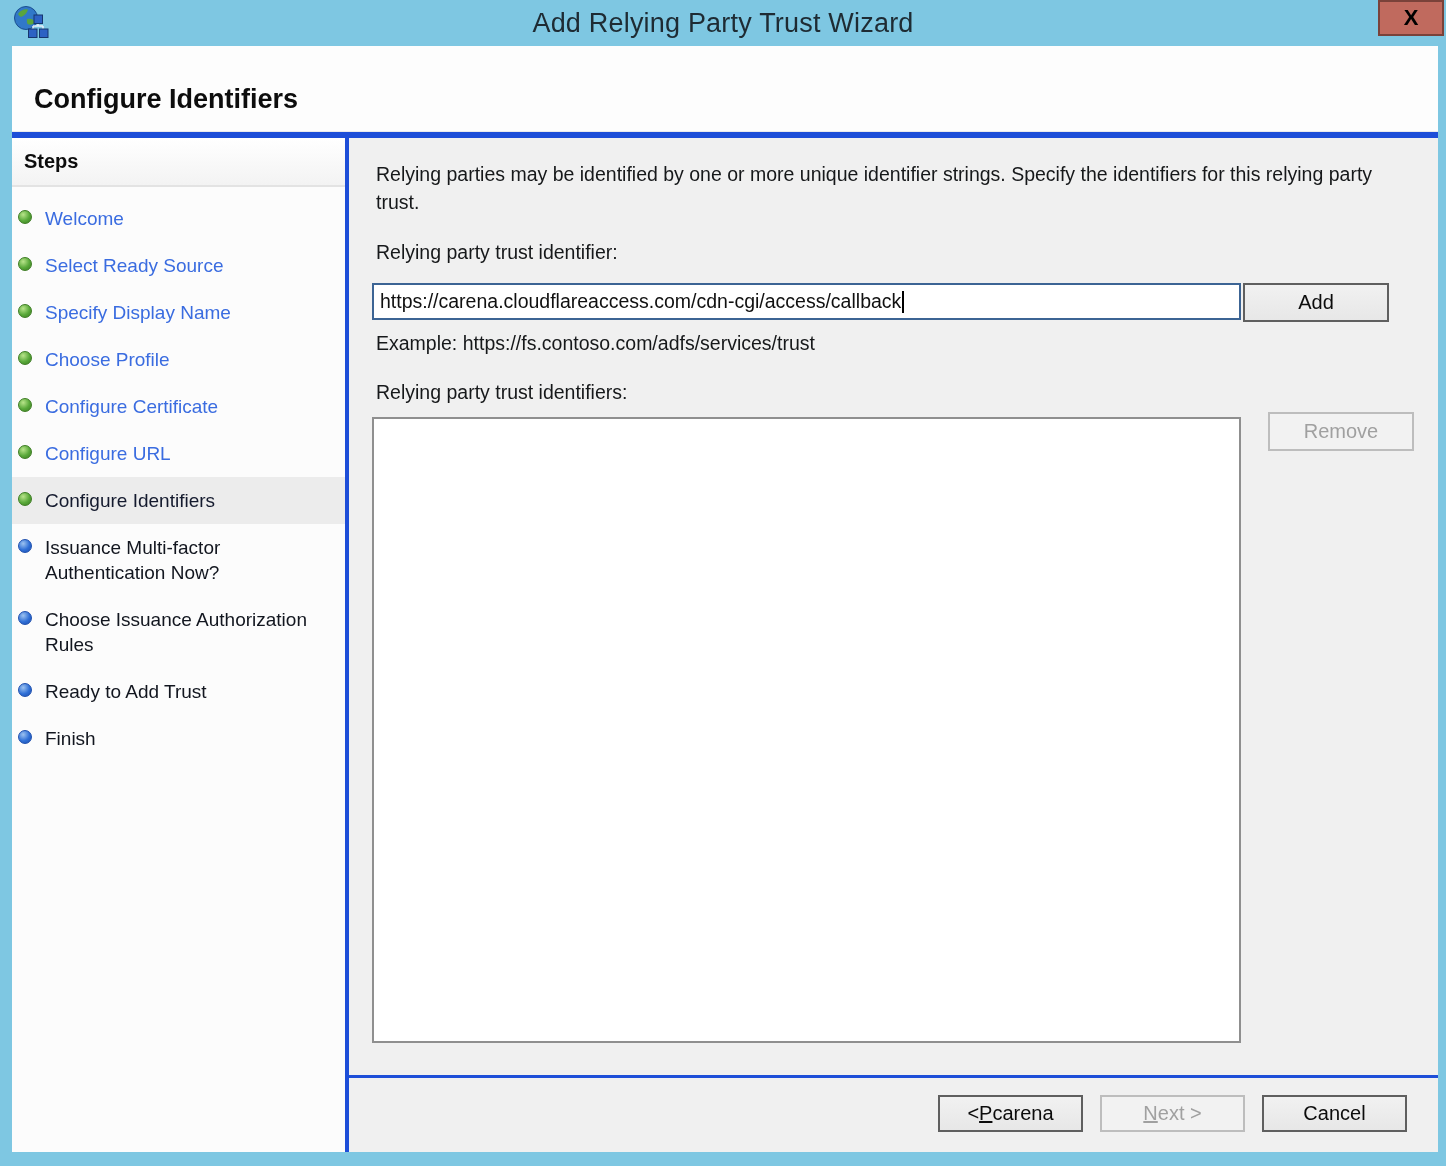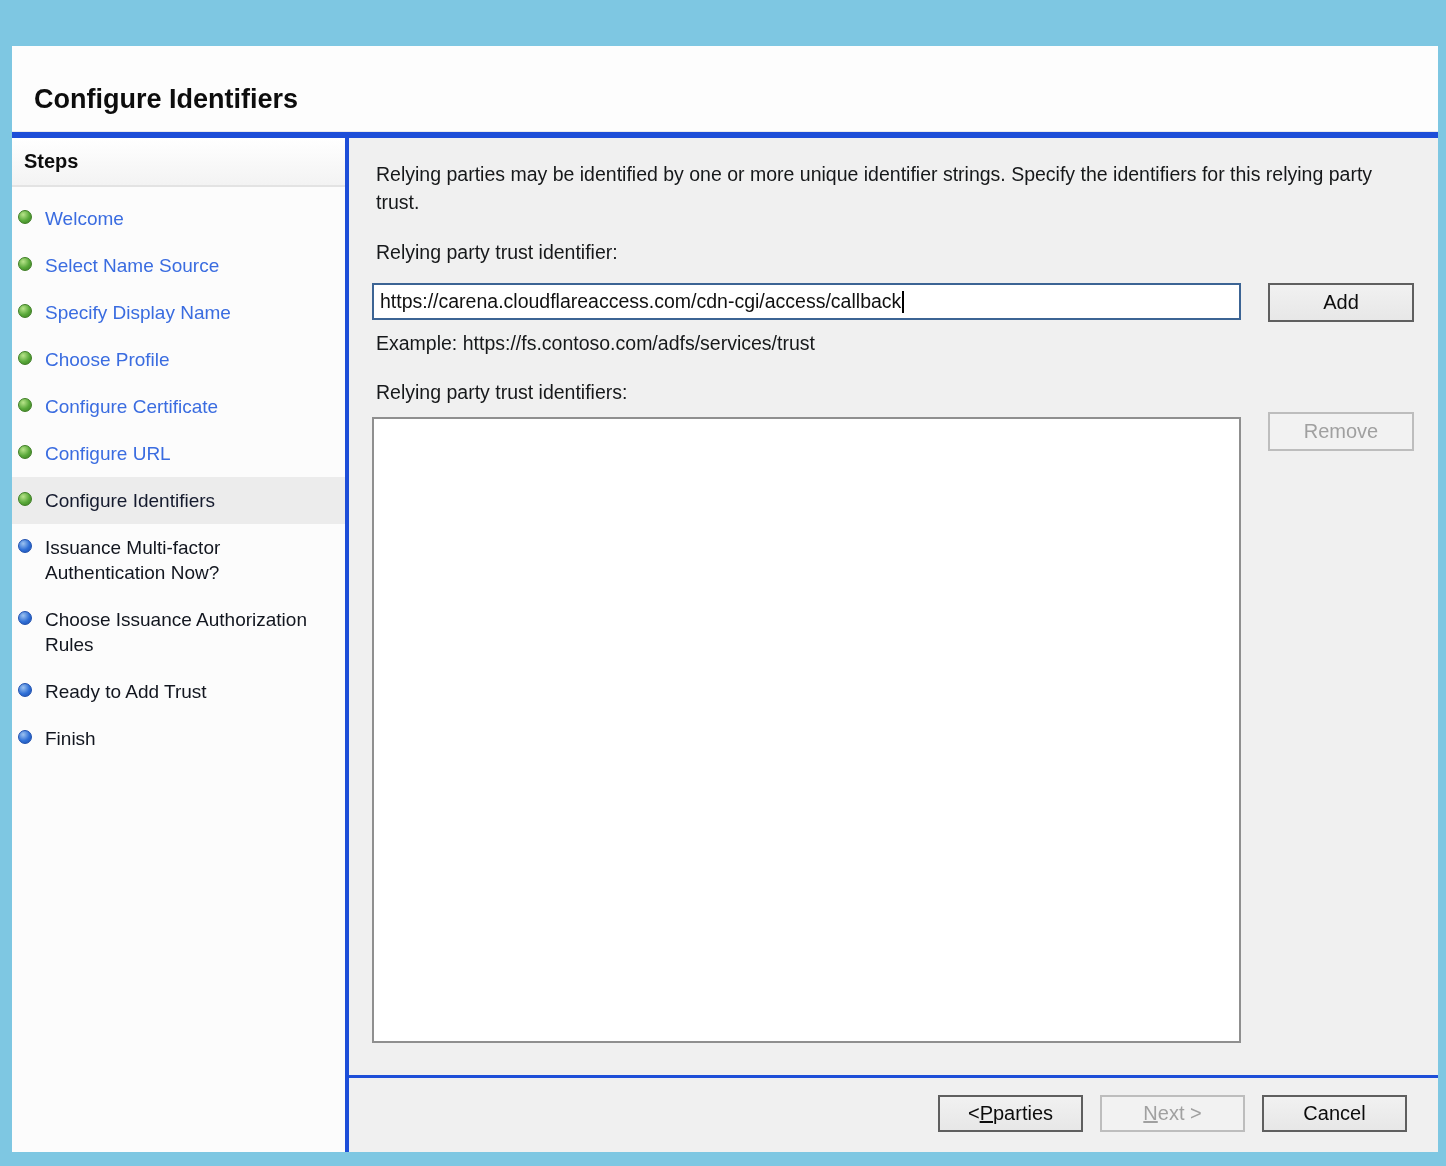--- a/index.html
+++ b/index.html
@@ -108,57 +108,70 @@
     display:flex; align-items:center; justify-content:center;
     font-family:"Liberation Sans", sans-serif;
     font-size:20px; color:#0c0c0c;
     background:linear-gradient(#f1f1f1,#e7e7e7);
     border:2px solid #5f5f5f; cursor:pointer;
   }
   .btn.disabled{
     border-color:#bdbdbd; color:#a0a0a0;
     background:#f2f2f2; cursor:default;
   }
-  .btn-add{ position:absolute; left:919px; top:145px; width:146px; height:39px; }
+  .btn-add{ position:absolute; left:894px; top:145px; width:146px; height:39px; }
   .btn-remove{ position:absolute; left:919px; top:274px; width:146px; height:39px; }
 
   
   .footer{
     position:absolute; left:337px; top:1032px; width:1089px; height:74px;
     background:#f0f0f0;
   }
   .footer .btn{ position:absolute; top:17px; width:145px; height:37px; }
   .btn-previous{ left:589px; }
   .btn-next{ left:751px; }
   .btn-cancel{ left:913px;text-align:right; }
   .accel{ text-decoration:underline; }
 </style>
 </head>
 <body>
 
 <div class="stage">
 
+  <div class="titlebar">
+    <svg class="app-icon" viewBox="0 0 36 36">
+      <circle cx="13" cy="13" r="11.5" fill="#3178c8" stroke="#1b4e8e" stroke-width="1"></circle>
+      <path d="M5,9 Q9,3.5 15,4.5 Q13.5,10 8,12 Q6,11 5,9 Z" fill="#5aa53c"></path>
+      <path d="M14,14 Q20,12.5 22,17.5 Q18,21 14.5,19 Q13.5,16.5 14,14 Z" fill="#5aa53c"></path>
+      <path d="M25,17 v4 M20,21 h10 M20,21 v3 M30,21 v3" stroke="#e8f0fa" stroke-width="1.5" fill="none"></path>
+      <rect x="21" y="10" width="8.5" height="8.5" fill="#2d62c4" stroke="#16366e"></rect>
+      <rect x="15.5" y="24" width="8.5" height="8.5" fill="#2d62c4" stroke="#16366e"></rect>
+      <rect x="26.5" y="24" width="8.5" height="8.5" fill="#2d62c4" stroke="#16366e"></rect>
+    </svg>
+    <div class="title-text">Add Relying Party Trust Wizard</div>
+    <div class="close-btn">X</div>
+  </div>
 
   <div class="window-body">
 
     <div class="page-header">
       <h1>Configure Identifiers</h1>
     </div>
 
     <div class="sidebar">
       <div class="steps-header">Steps</div>
       <div class="steps-list">
 
         <div class="step done">
           <span class="bullet"></span>
           <span class="step-label">Welcome</span>
         </div>
         <div class="step done">
           <span class="bullet"></span>
-          <span class="step-label">Select Name Source</span>
+          <span class="step-label">Select Ready Source</span>
         </div>
         <div class="step done">
           <span class="bullet"></span>
           <span class="step-label">Specify Display Name</span>
         </div>
         <div class="step done">
           <span class="bullet"></span>
           <span class="step-label">Choose Profile</span>
         </div>
         <div class="step done">
@@ -211,21 +224,21 @@
 
       <div class="listbox" role="listbox"></div>
 
       <div class="btn btn-remove disabled" aria-disabled="true">Remove</div>
     </div>
 
     <div class="footer">
       <div class="btn btn-previous">
         <span>&lt; </span>
           <span class="accel">P</span>
-          <span>parties</span>
+          <span>carena</span>
       </div>
       <div class="btn btn-next disabled" aria-disabled="true">
         <span></span>
           <span class="accel">N</span>
           <span>ext &gt;</span>
       </div>
       <div class="btn btn-cancel">Cancel</div>
     </div>
 
   </div>

